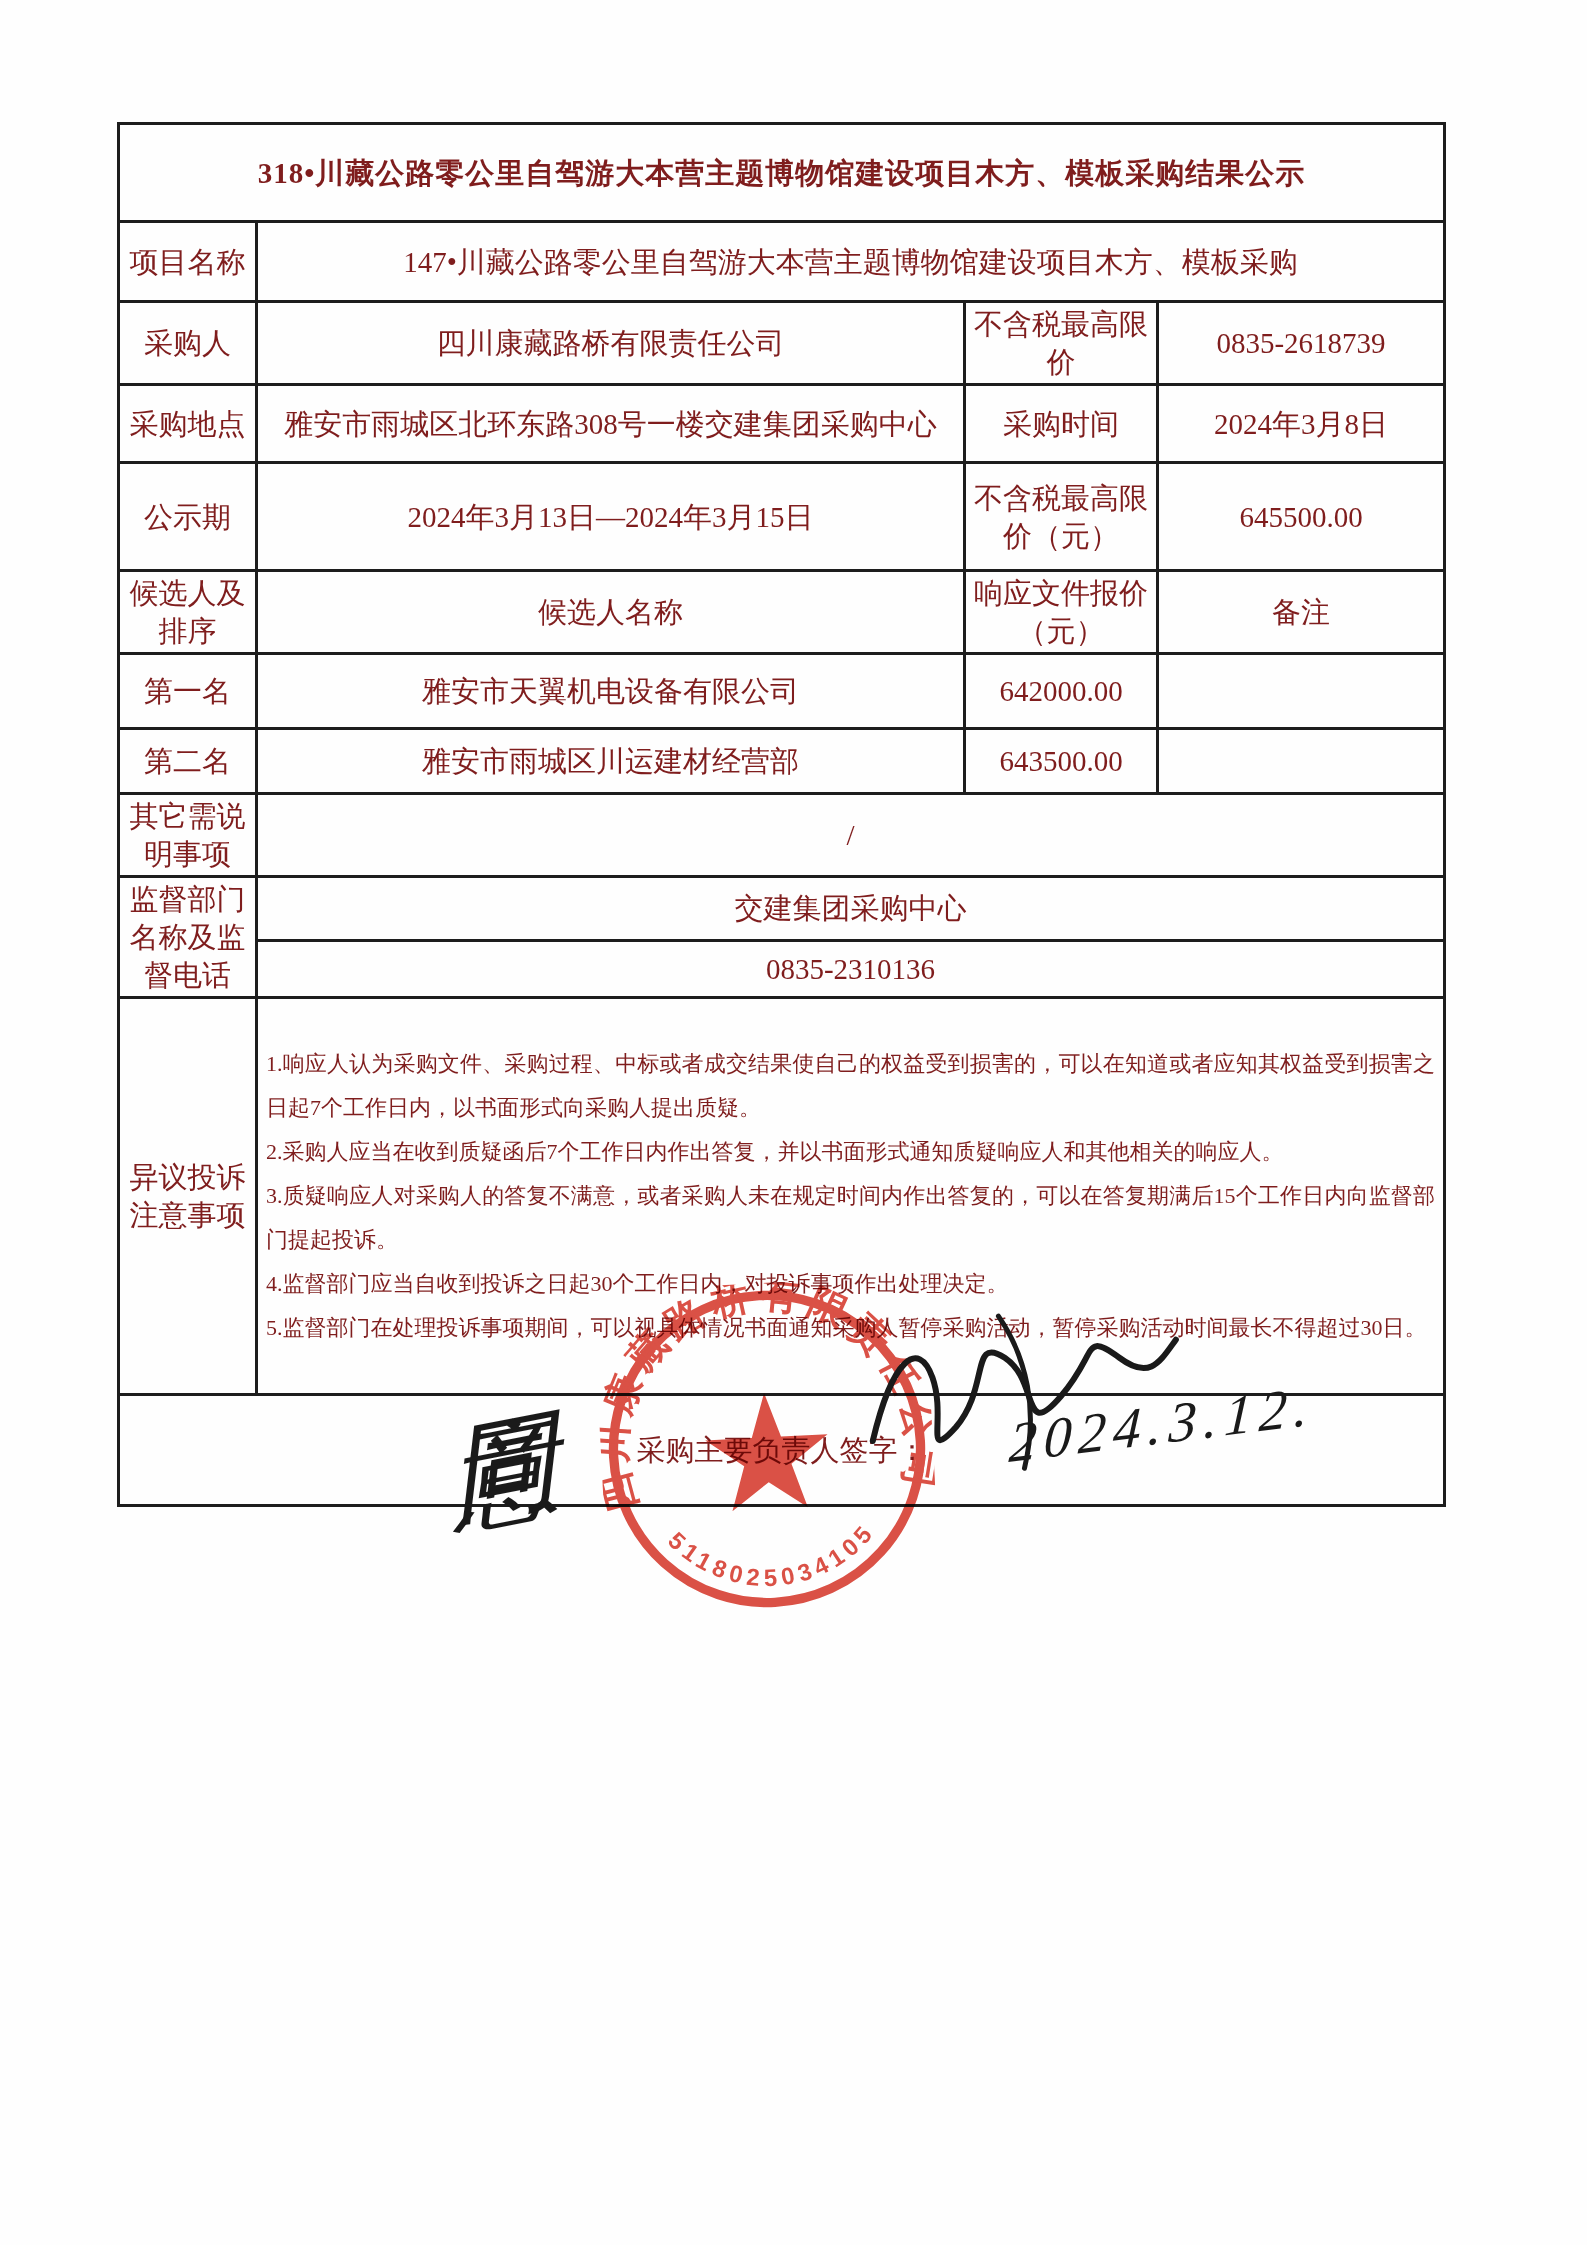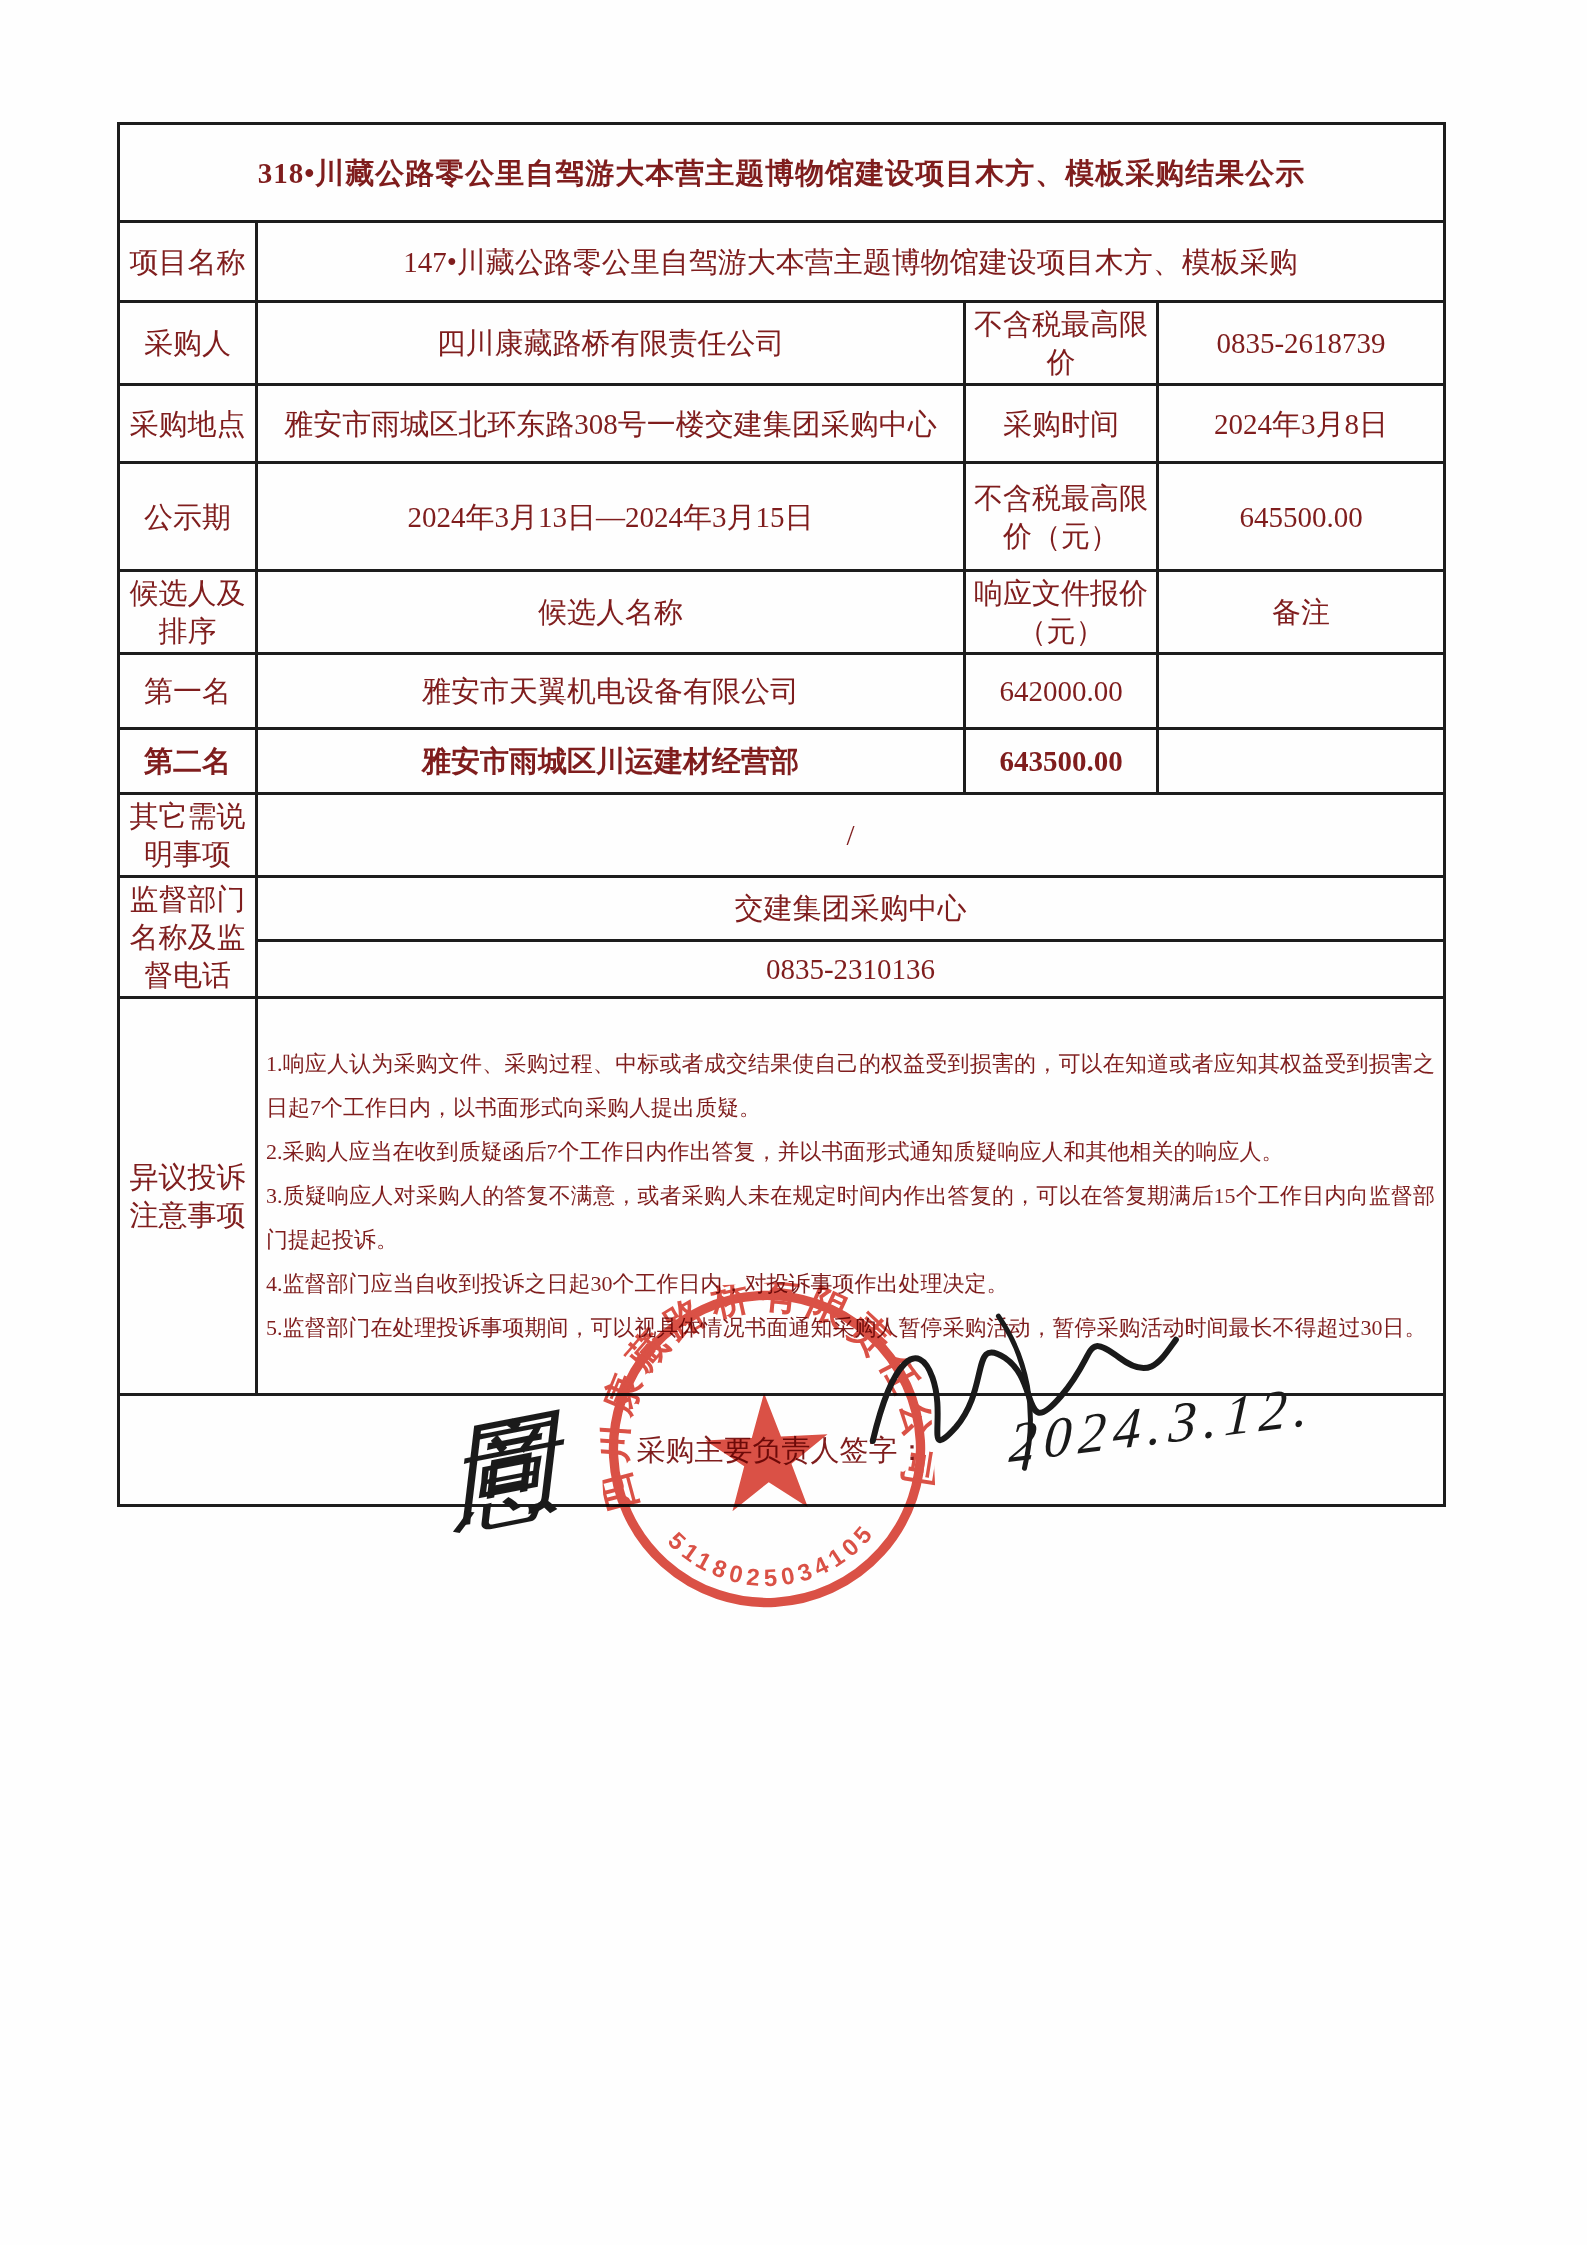--- a/index.html
+++ b/index.html
@@ -38,21 +38,21 @@
     letter-spacing: 1px;
     padding: 0 10px;
   }
   .rh-title  { height: 98px; }
   .rh-r2  { height: 80px; }
   .rh-r3  { height: 72px; }
   .rh-r4  { height: 78px; }
   .rh-r5  { height: 108px; margin-left: 40px; }
   .rh-r6  { height: 80px; }
   .rh-r7  { height: 75px; }
-  .rh-r8  { height: 65px; font-weight: bold; }
+  .rh-r8  { height: 65px; }
   .rh-r9  { height: 67px; }
   .rh-r10 { height: 60px; padding-left: 39px; }
   .rh-r11 { height: 54px; }
   .rh-r12 { height: 397px; }
   .rh-r13 { height: 111px; padding-left: 23px; }
   td.objection-cell {
     text-align: left;
     vertical-align: top;
     padding: 7px 12px 4px 13px;
   }

